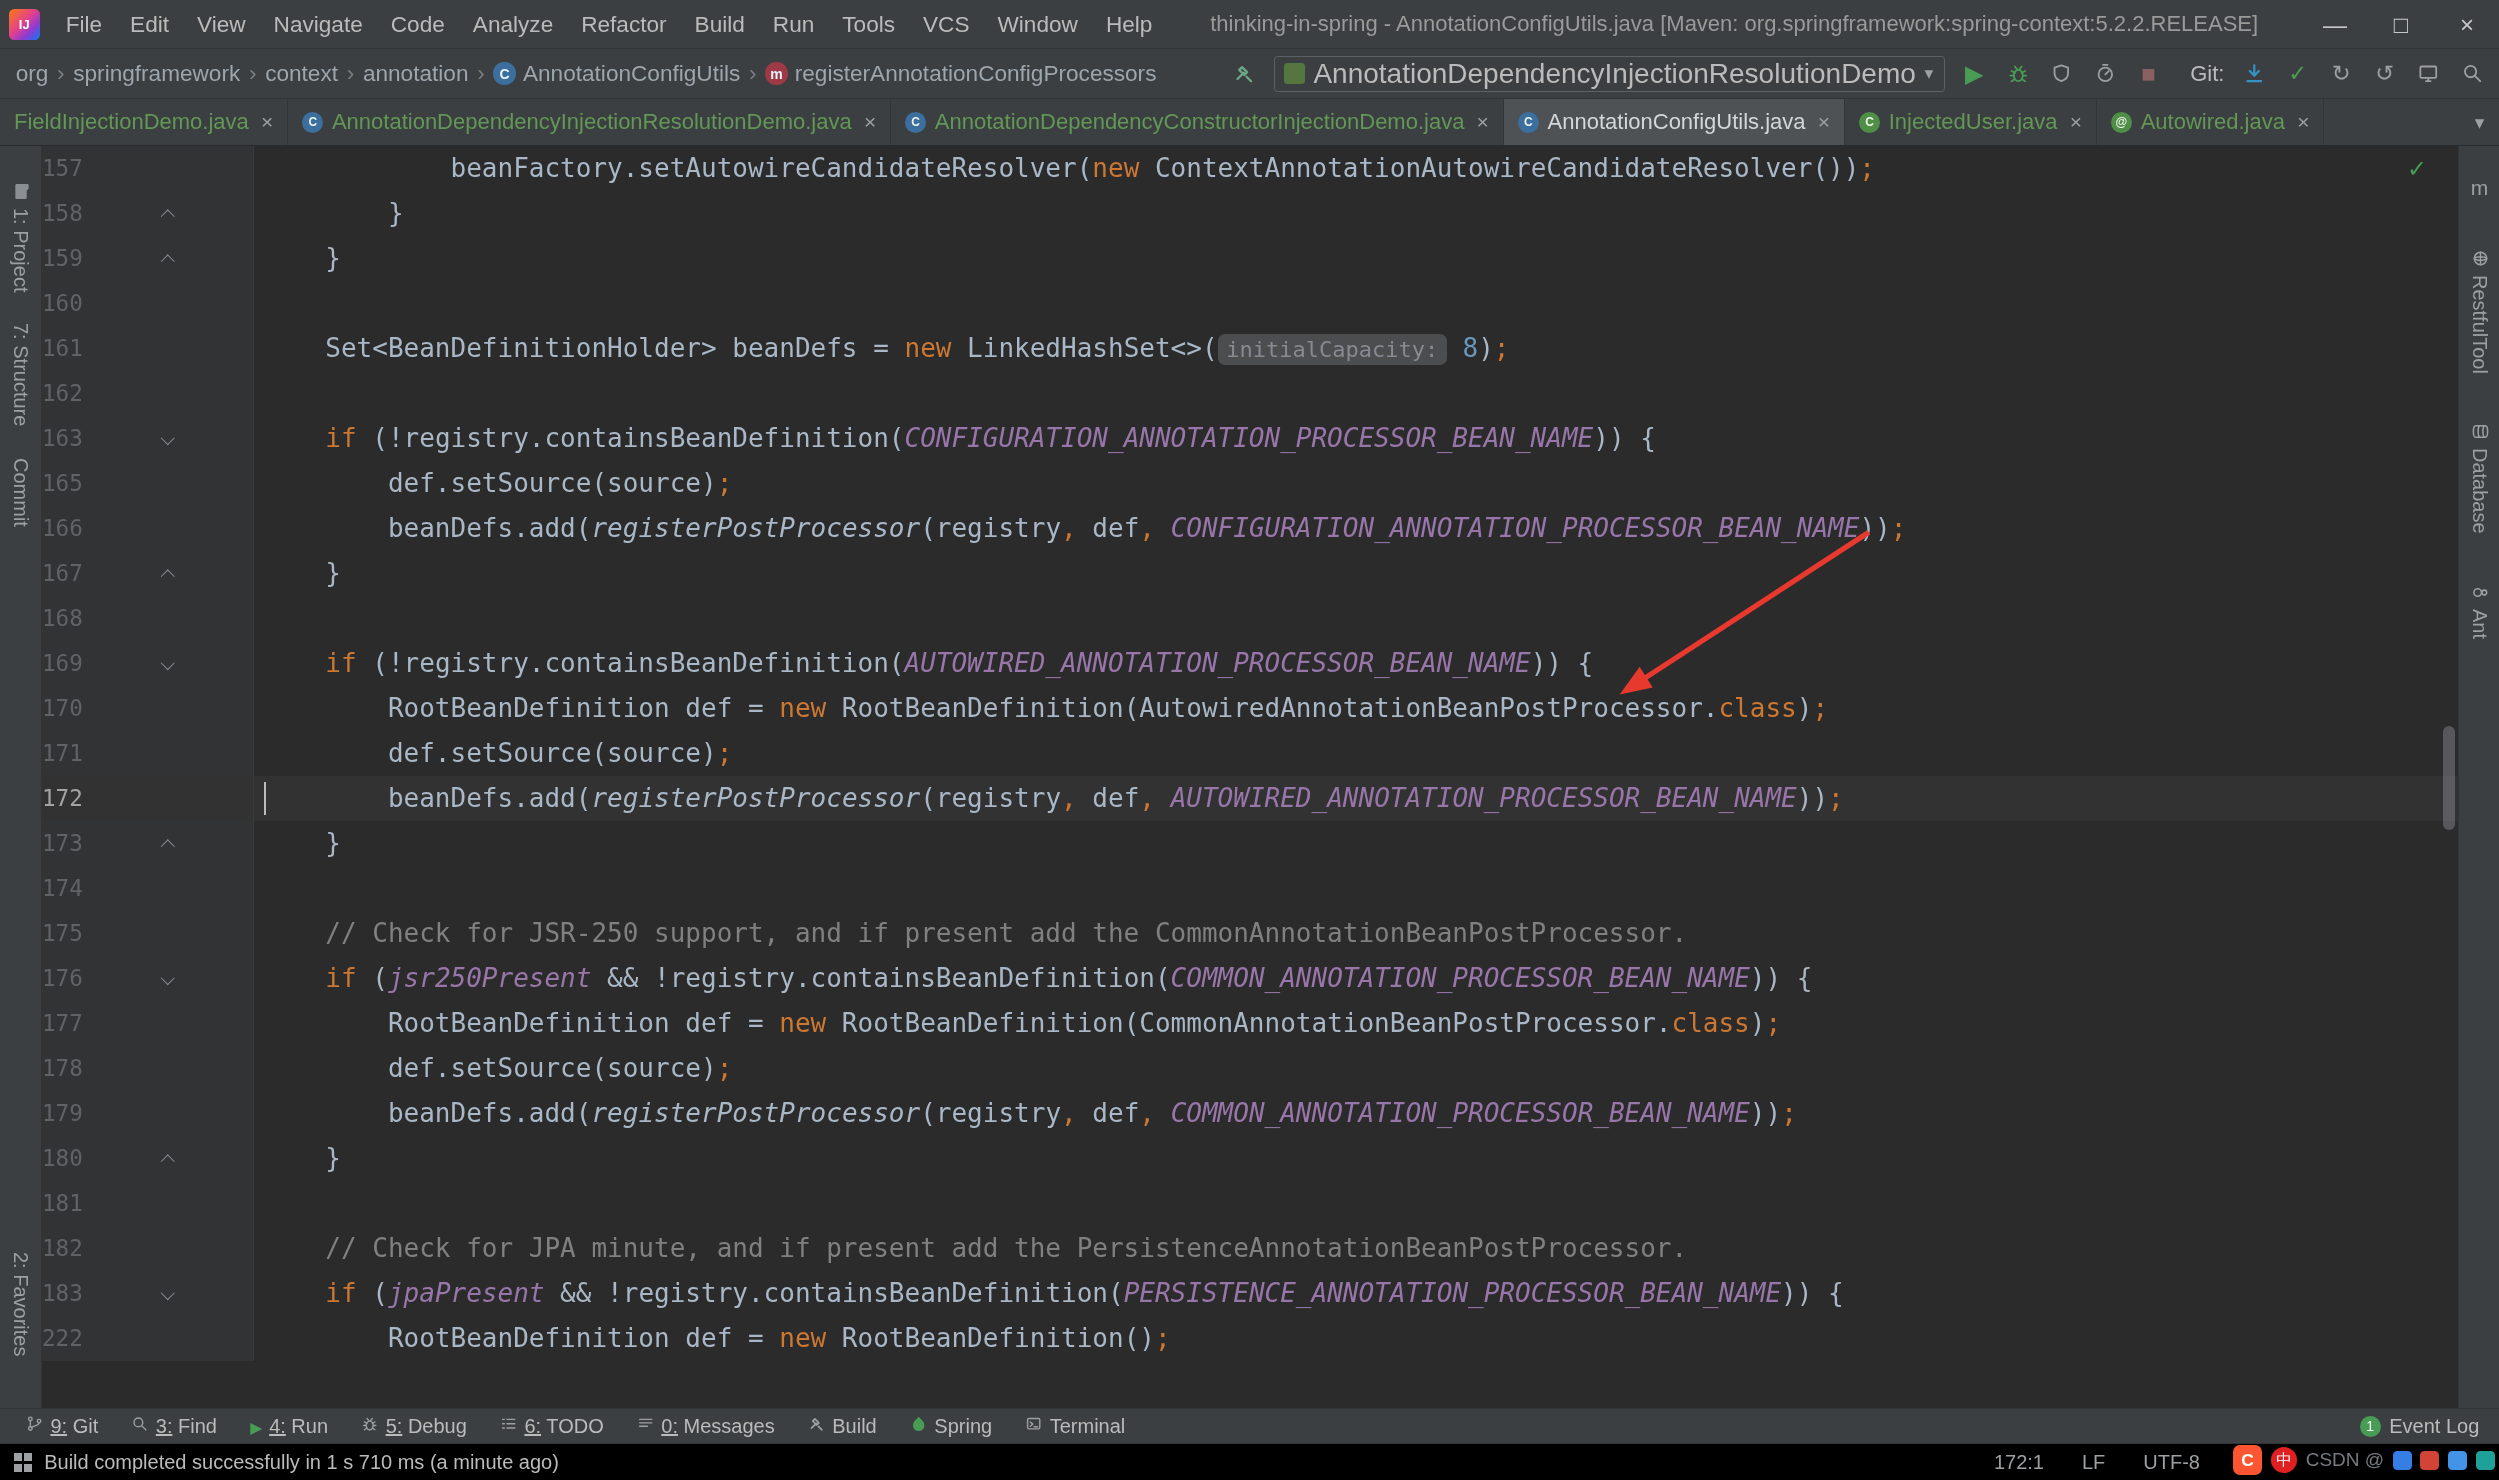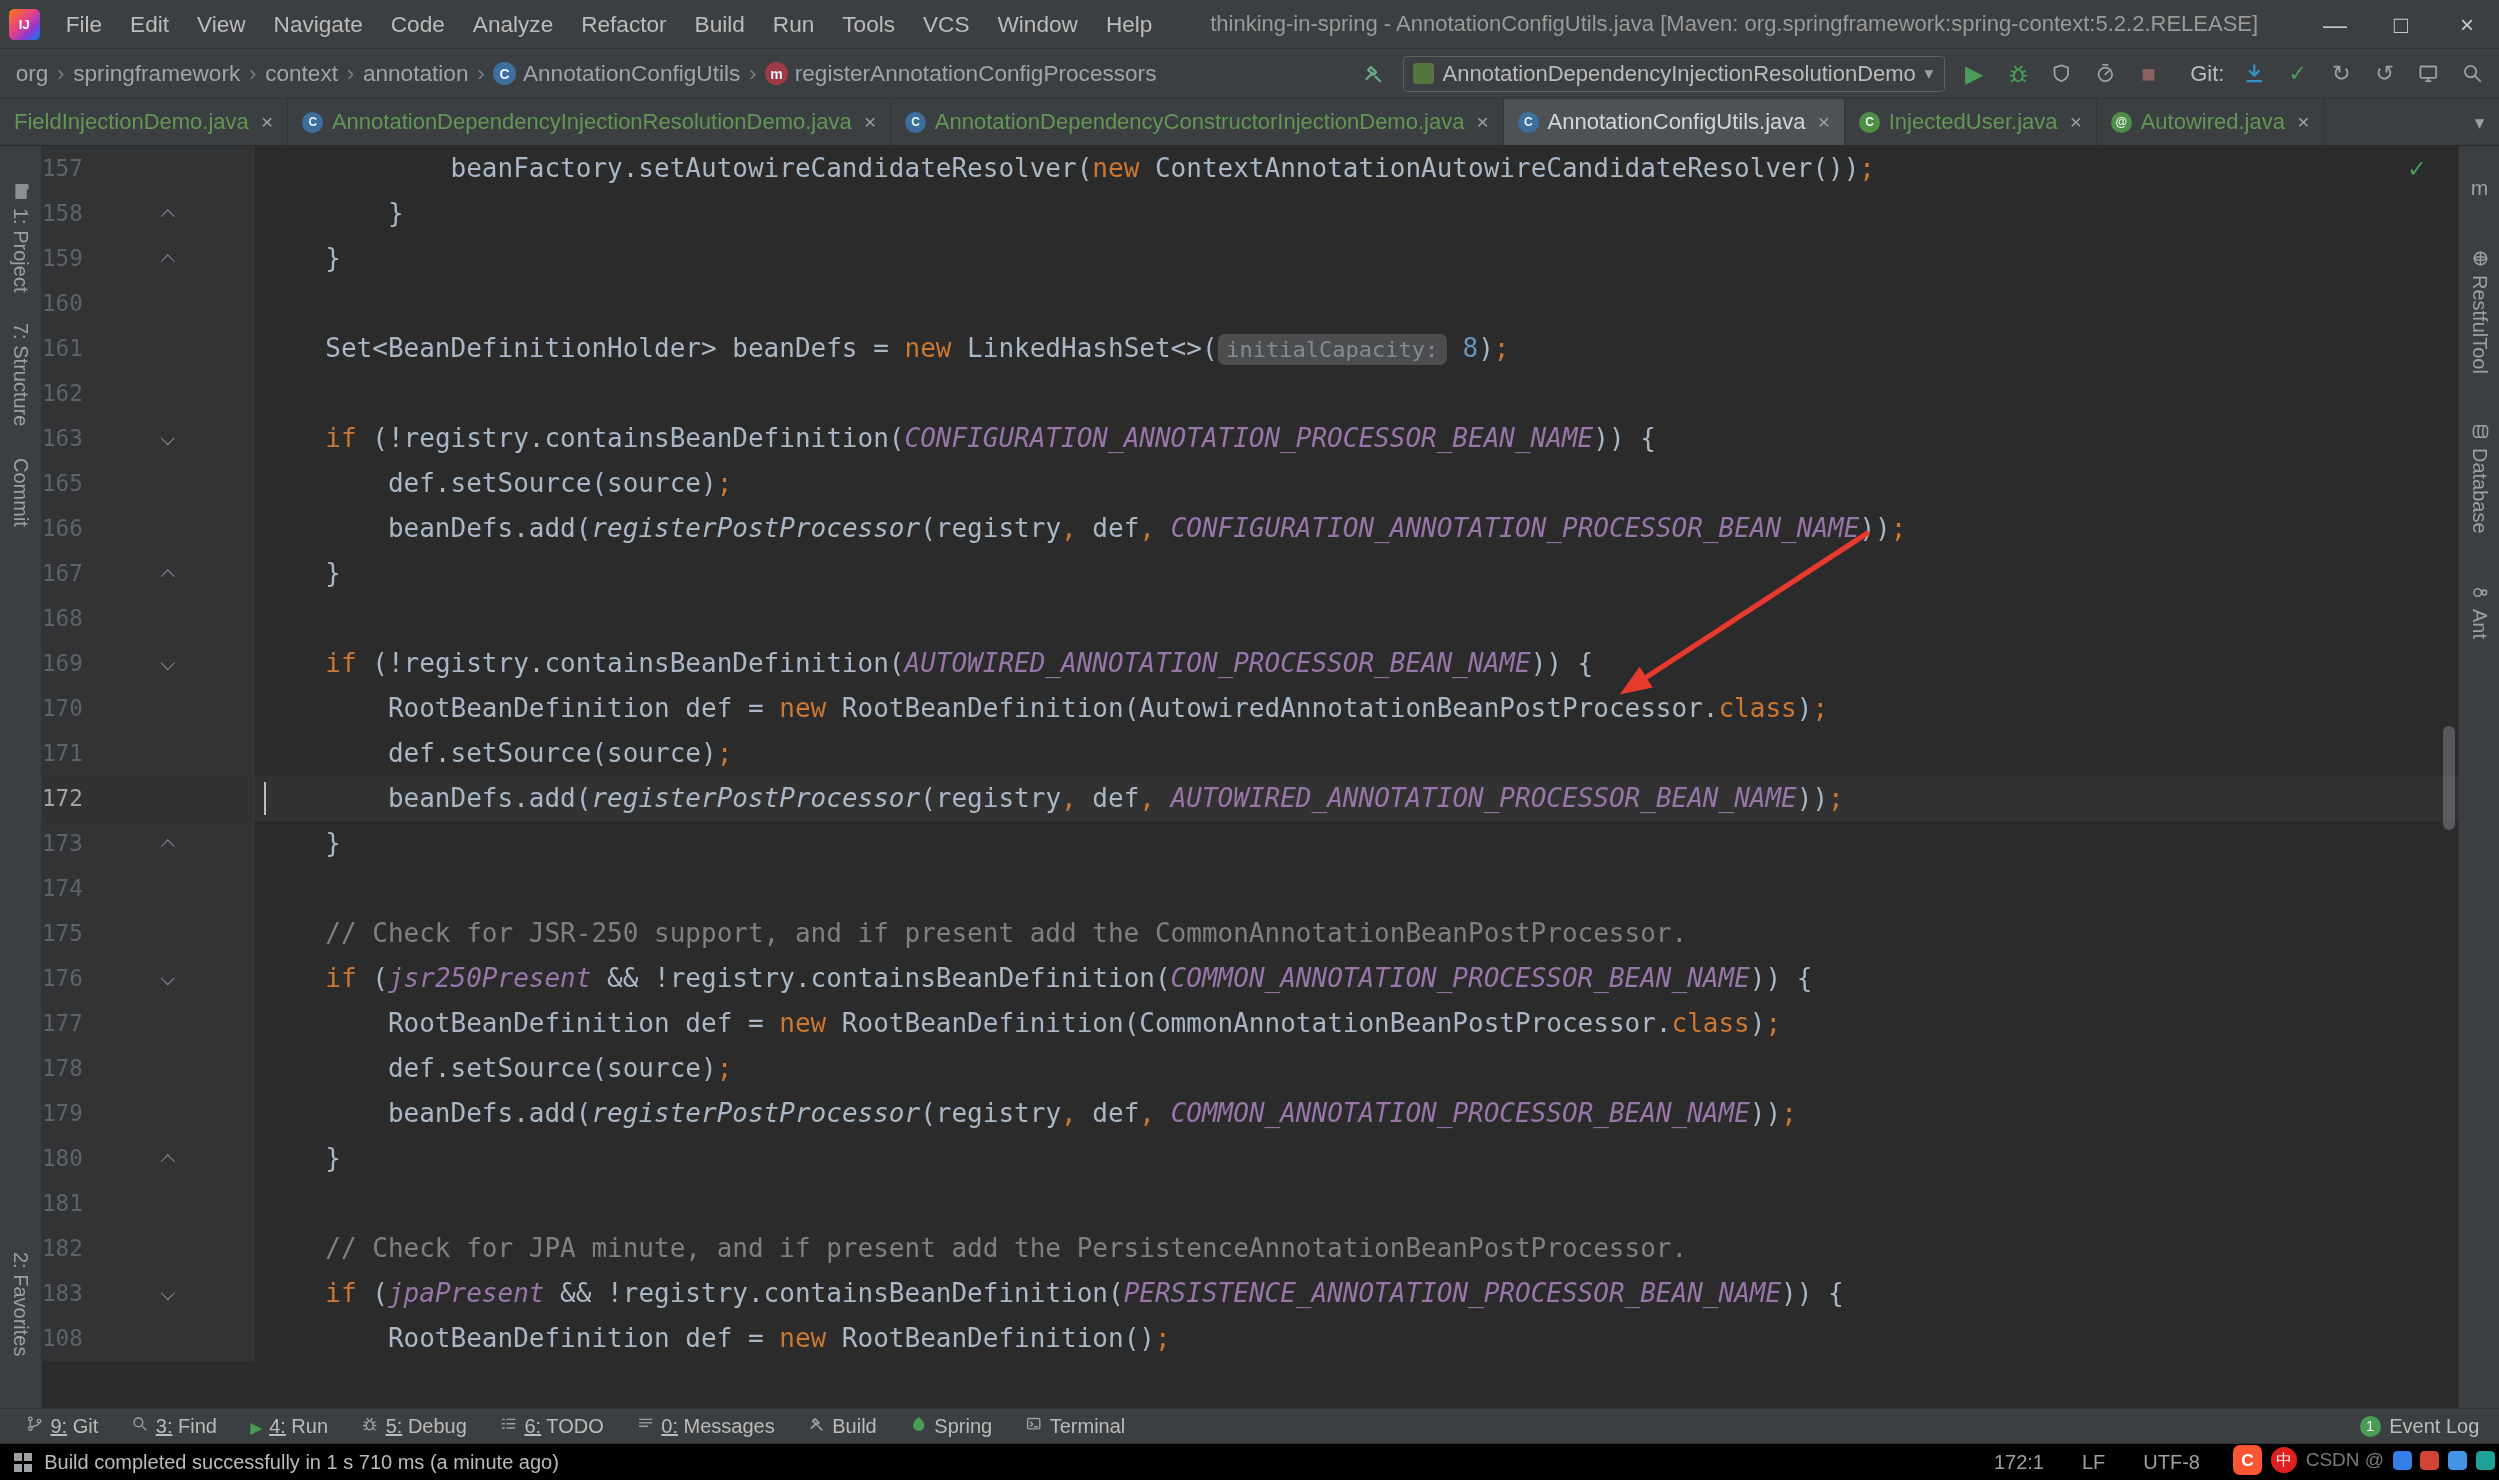--- a/index.html
+++ b/index.html
@@ -29,21 +29,21 @@
   .runbar { margin-left:auto; display:flex; align-items:center; gap:15.6px; }
   .ic { display:inline-flex; align-items:center; justify-content:center; width:28px; height:28px; color:#9da0a3; }
   .ic.teal { color:#6aa889; }
   .ic svg { width:22.6px; height:22.6px; }
   .u-ic { font-size:22.6px; color:#9da0a3; width:28px; text-align:center; }
   .u-ic.green { color:#499C54; }
   .u-ic.big { font-size:24px; }
   .u-ic.stopc { color:#8a6060; }
   .runcfg { display:flex; align-items:center; gap:8.7px; height:36px; padding:0 10.4px 0 8.7px; border:0.9px solid #5e6162; border-radius:3.5px; background:#3c3f41; }
   .cfg-ic { width:21px; height:21px; border-radius:3.5px; background:#56763f; display:inline-block; }
-  .runcfg .lbl { font-size:22px; color:#bbbbbb; white-space:nowrap; }
+  .runcfg .lbl { font-size:28px; color:#bbbbbb; white-space:nowrap; }
   .runcfg .dd { font-size:17.4px; color:#9da0a3; }
   .gitlabel { font-size:22px; color:#bbbbbb; margin-left:12px; }
 
   
   .tabrow { height:47px; background:#3c3f41; display:flex; align-items:stretch; border-bottom:0.9px solid #282b2d; flex:0 0 auto; }
   .tab { display:flex; align-items:center; gap:8.7px; padding:0 14px; border-right:0.9px solid #323537; font-size:22px; white-space:nowrap; }
   .tab .ficon { width:21px; height:21px; border-radius:50%; display:grid; place-items:center; font-size:12px; font-weight:bold; color:#eaf4ea; flex:0 0 auto; }
   .tab .ficon.blue { background:#3c6e9e; }
   .tab .ficon.green { background:#4f8e47; }
   .tab .tlabel { color:#629755; }
@@ -415,21 +415,21 @@
             <pre><span class="t-m">    // Check for JPA minute, and if present add the PersistenceAnnotationBeanPostProcessor.</span></pre>
           </div>
           <div class="eline">
             <span class="lno">183</span>
             <span class="fold">
               <span class="chev start"></span>
             </span>
             <pre><span class="t-k">    if</span><span class="t-d"> (</span><span class="t-c">jpaPresent</span><span class="t-d"> &amp;&amp; !registry.containsBeanDefinition(</span><span class="t-c">PERSISTENCE_ANNOTATION_PROCESSOR_BEAN_NAME</span><span class="t-d">)) {</span></pre>
           </div>
           <div class="eline">
-            <span class="lno">108</span>
+            <span class="lno">222</span>
             <span class="fold"></span>
             <pre><span class="t-d">        RootBeanDefinition def = </span><span class="t-k">new</span><span class="t-d"> RootBeanDefinition()</span><span class="t-s">;</span></pre>
           </div>
         </div>
       <span class="inspect-ok">✓</span>
       <div class="vscroll"></div>
       <svg class="arrow-svg" width="2416" height="1262" viewBox="0 0 2784 1454">
         <line x1="2105" y1="445" x2="1847" y2="613" stroke="#e8392f" stroke-width="6"></line>
         <polygon points="1818,632 1841,600 1856,624" fill="#e8392f"></polygon>
       </svg>

